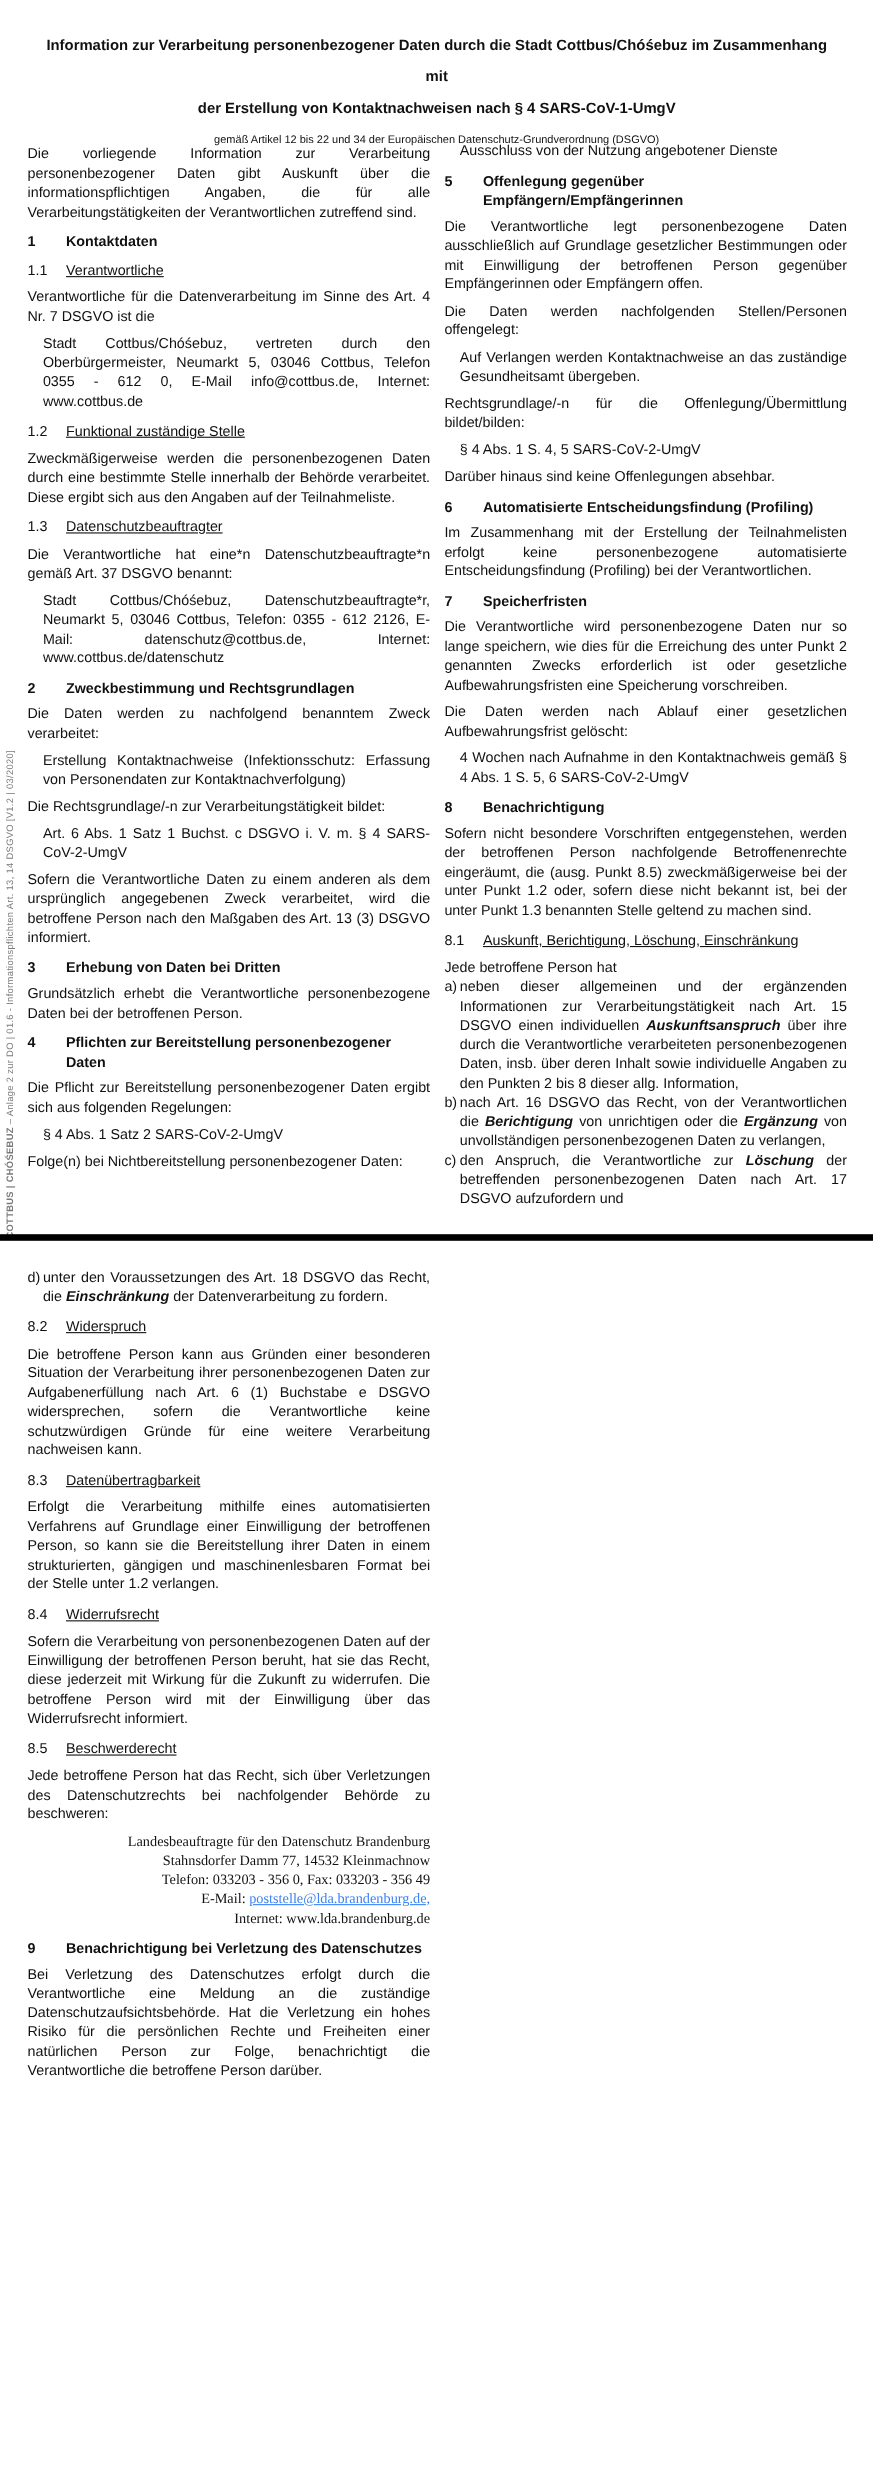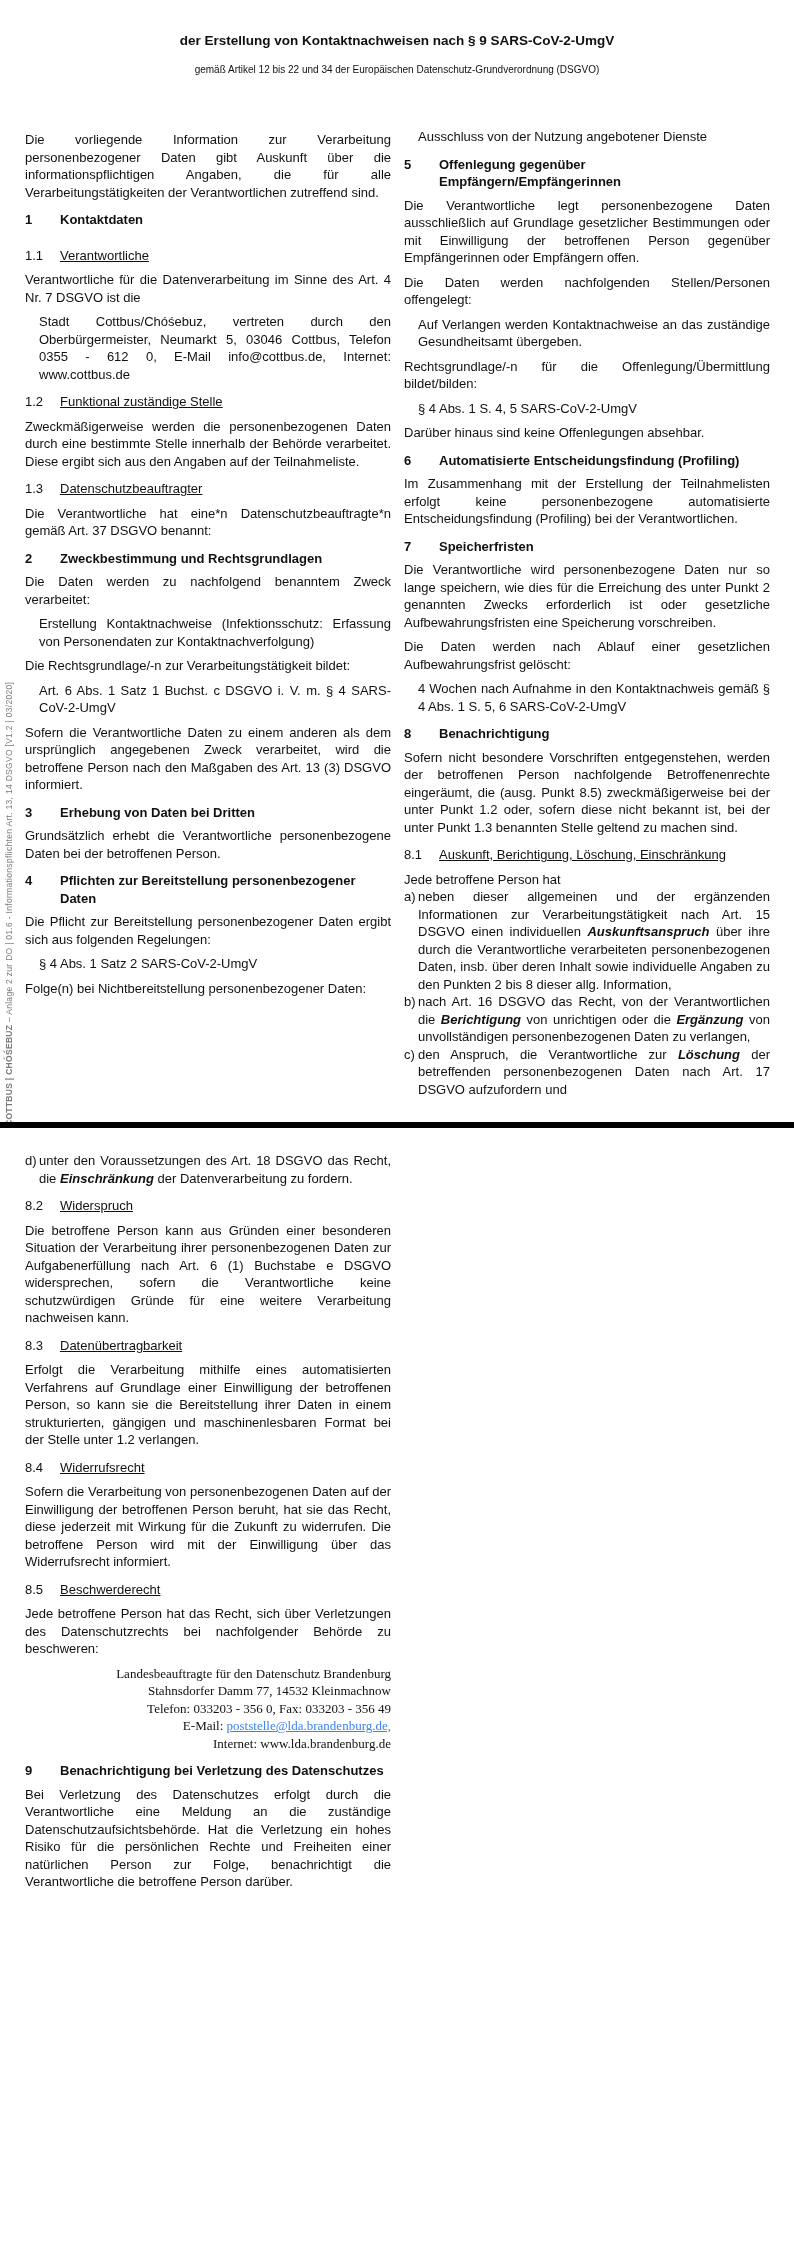--- a/index.html
+++ b/index.html
@@ -24,21 +24,21 @@
   .page2-col{position:absolute;left:25px;top:1152px;width:366px;
     font-size:13px;line-height:17.5px;text-align:justify;}
   
   .p{margin:0 0 7px 0;}
   .p.tight{margin-bottom:0;}
   .h{display:flex;font-weight:bold;margin:10px 0 6px 0;text-align:left;}
   .h .num{width:35px;flex:0 0 35px;}
   .sub{display:flex;margin:10px 0 7px 0;text-align:left;}
   .sub .num{width:35px;flex:0 0 35px;}
   .sub .txt{text-decoration:underline;}
-  .h + .sub{margin-top:18px;}
+  .h + .sub{margin-top:8px;}
   .indent{margin:0 0 7px 0;padding-left:14px;}
   .indent.lines{text-align:right;font-family:Liberation Serif, serif;}
   .li{position:relative;padding-left:14px;margin:0;}
   .li .marker{position:absolute;left:0;top:0;}
   .bi{font-weight:bold;font-style:italic;margin-top:22px;}
   .b{font-weight:bold;}
   .link{color:#3b82f6;text-decoration:underline;cursor:pointer;}
   
   .page-break{position:absolute;left:0;top:1122px;width:794px;height:6px;background:#000;}
   
@@ -46,21 +46,22 @@
     position:absolute;left:4px;top:1126px;width:658px;
     transform:rotate(-90deg);transform-origin:0 0;
     font-size:8.5px;line-height:10px;color:#7a7a7a;
     white-space:nowrap;letter-spacing:0.3px;text-align:left;
   }
 </style>
 </head>
 <body>
 
 <div class="doc-title">
-  <div class="t-line">der Erstellung von Kontaktnachweisen nach § 9 SARS-CoV-2-UmgV</div>
+  <div class="t-line">Information zur Verarbeitung personenbezogener Daten durch die Stadt Cottbus/Chóśebuz im Zusammenhang mit</div>
+  <div class="t-line">der Erstellung von Kontaktnachweisen nach § 4 SARS-CoV-1-UmgV</div>
   <div class="t-sub">gemäß Artikel 12 bis 22 und 34 der Europäischen Datenschutz-Grundverordnung (DSGVO)</div>
 </div>
 
 <div class="col col-left">
     <div class="p"><span>Die vorliegende Information zur Verarbeitung personenbezogener Daten gibt Auskunft über die informationspflichtigen Angaben, die für alle Verarbeitungstätigkeiten der Verantwortlichen zutreffend sind.</span></div>
     <div class="h">
       <span class="num">1</span>
       <span class="txt">Kontaktdaten</span>
     </div>
     <div class="sub">
@@ -72,20 +73,21 @@
     <div class="sub">
       <span class="num">1.2</span>
       <span class="txt">Funktional zuständige Stelle</span>
     </div>
     <div class="p"><span>Zweckmäßigerweise werden die personenbezogenen Daten durch eine bestimmte Stelle innerhalb der Behörde verarbeitet. Diese ergibt sich aus den Angaben auf der Teilnahmeliste.</span></div>
     <div class="sub">
       <span class="num">1.3</span>
       <span class="txt">Datenschutzbeauftragter</span>
     </div>
     <div class="p"><span>Die Verantwortliche hat eine*n Datenschutzbeauftragte*n gemäß Art. 37 DSGVO benannt:</span></div>
+    <div class="indent"><span>Stadt Cottbus/Chóśebuz, Datenschutzbeauftragte*r, Neumarkt 5, 03046 Cottbus, Telefon: 0355 - 612 2126, E-Mail: datenschutz@cottbus.de, Internet: www.cottbus.de/datenschutz</span></div>
     <div class="h">
       <span class="num">2</span>
       <span class="txt">Zweckbestimmung und Rechtsgrundlagen</span>
     </div>
     <div class="p"><span>Die Daten werden zu nachfolgend benanntem Zweck verarbeitet:</span></div>
     <div class="indent"><span>Erstellung Kontaktnachweise (Infektionsschutz: Erfassung von Personendaten zur Kontaktnachverfolgung)</span></div>
     <div class="p"><span>Die Rechtsgrundlage/-n zur Verarbeitungstätigkeit bildet:</span></div>
     <div class="indent"><span>Art. 6 Abs. 1 Satz 1 Buchst. c DSGVO i. V. m. § 4 SARS-CoV-2-UmgV</span></div>
     <div class="p"><span>Sofern die Verantwortliche Daten zu einem anderen als dem ursprünglich angegebenen Zweck verarbeitet, wird die betroffene Person nach den Maßgaben des Art. 13 (3) DSGVO informiert.</span></div>
     <div class="h">

